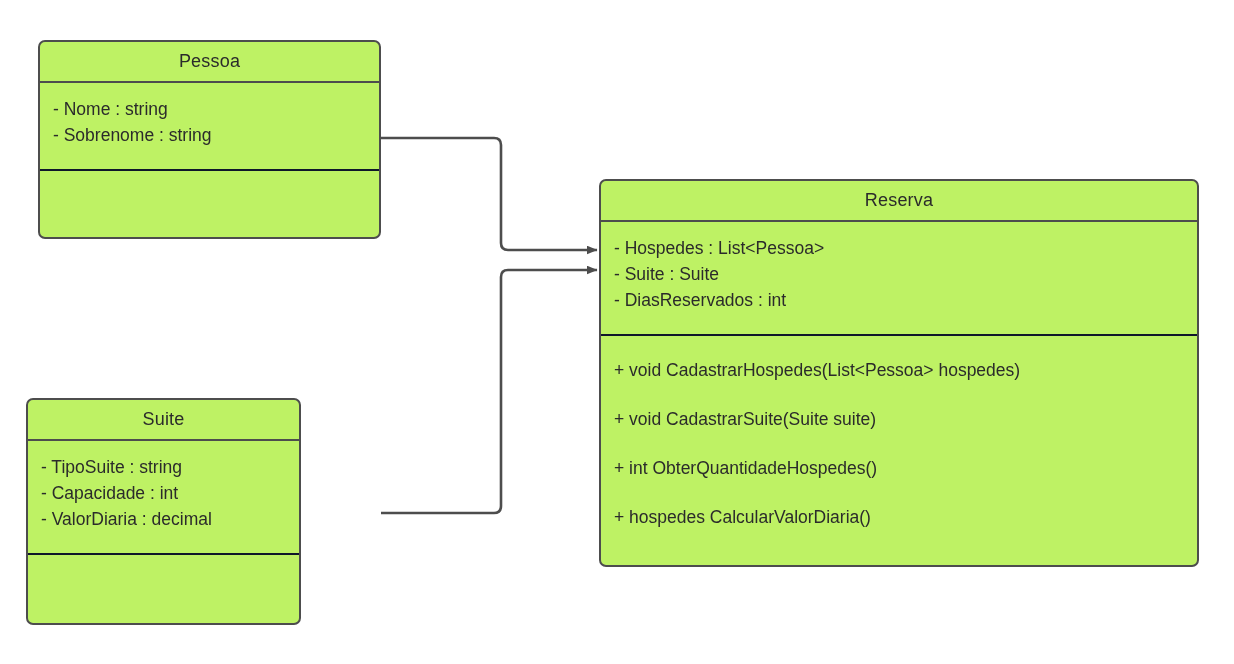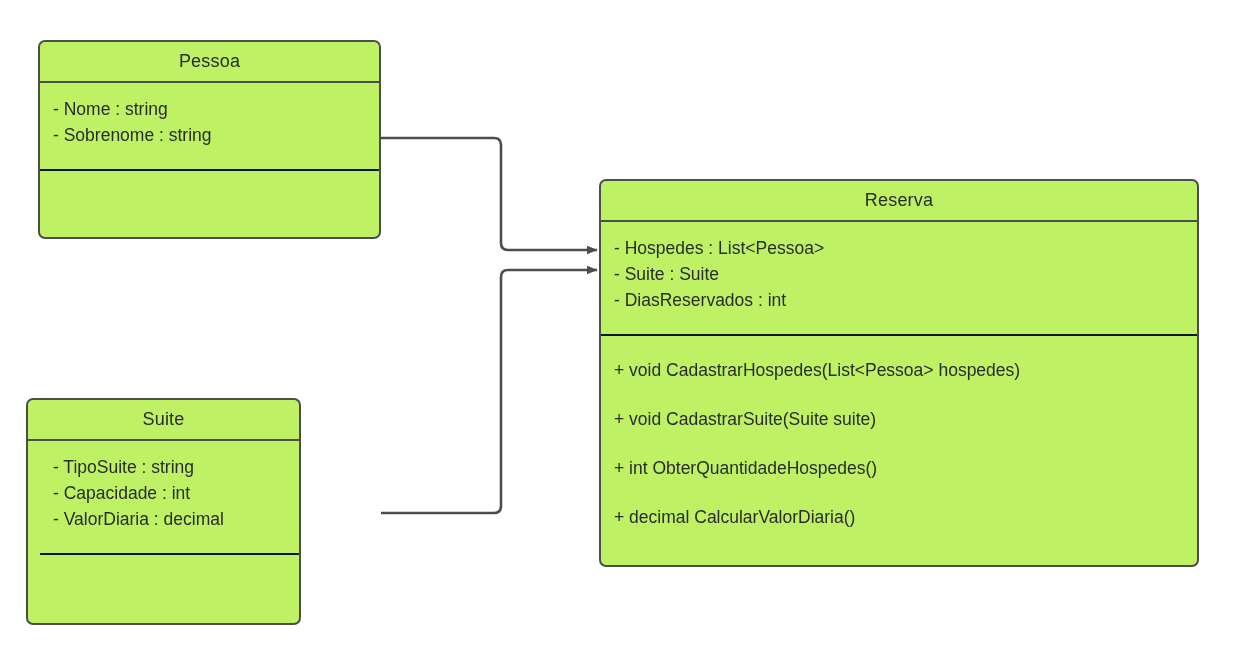--- a/index.html
+++ b/index.html
@@ -56,21 +56,21 @@
   }
 
   
   #class-pessoa { left: 38px; top: 40px; width: 343px; height: 199px; }
   #class-pessoa .uml-title-band { height: 41px; }
   #class-pessoa .attrs { height: 88px; }
   #class-pessoa .ops { height: 66px; }
 
   #class-suite { left: 26px; top: 398px; width: 275px; height: 227px; }
   #class-suite .uml-title-band { height: 41px; }
-  #class-suite .attrs { height: 114px; margin-left: 12px; }
+  #class-suite .attrs { height: 114px; }
   #class-suite .ops { height: 68px; }
 
   #class-reserva { left: 599px; top: 179px; width: 600px; height: 388px; }
   #class-reserva .uml-title-band { height: 41px; }
   #class-reserva .attrs { height: 114px; }
   #class-reserva .ops { height: 229px; padding-top: 10px; }
 
   
   #connectors {
     position: absolute;
@@ -108,21 +108,21 @@
     <div class="uml-title-band">Reserva</div>
     <div class="uml-section attrs with-rule">
       <div class="uml-row">- Hospedes : List&lt;Pessoa&gt;</div>
       <div class="uml-row">- Suite : Suite</div>
       <div class="uml-row">- DiasReservados : int</div>
     </div>
     <div class="uml-section ops">
       <div class="uml-row method">+ void CadastrarHospedes(List&lt;Pessoa&gt; hospedes)</div>
       <div class="uml-row method">+ void CadastrarSuite(Suite suite)</div>
       <div class="uml-row method">+ int ObterQuantidadeHospedes()</div>
-      <div class="uml-row method">+ decimal CalcularValorDiaria()</div>
+      <div class="uml-row method">+ hospedes CalcularValorDiaria()</div>
     </div>
   </div>
 
   <svg id="connectors" viewBox="0 0 1234 664">
     <defs>
       <marker id="assoc-arrow" markerWidth="11" markerHeight="9" refX="10.5" refY="4.5" orient="auto" markerUnits="userSpaceOnUse">
         <path d="M0,0 L11,4.5 L0,9 Z" fill="#4d4d4d"></path>
       </marker>
     </defs>
 

